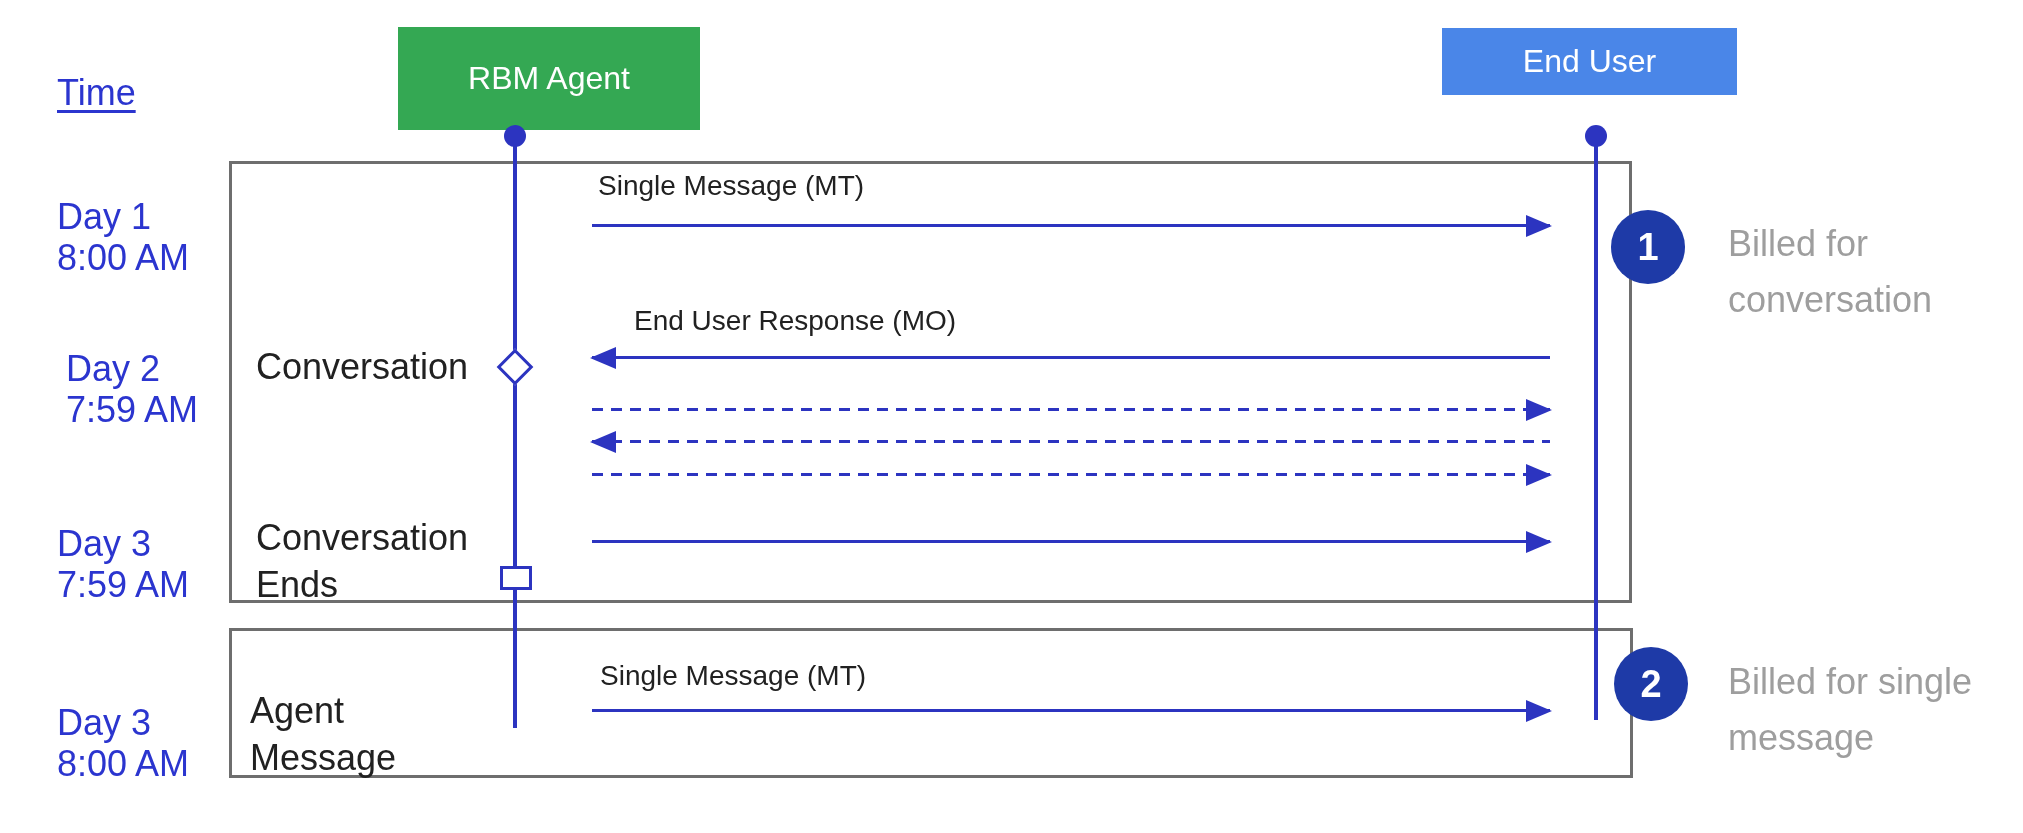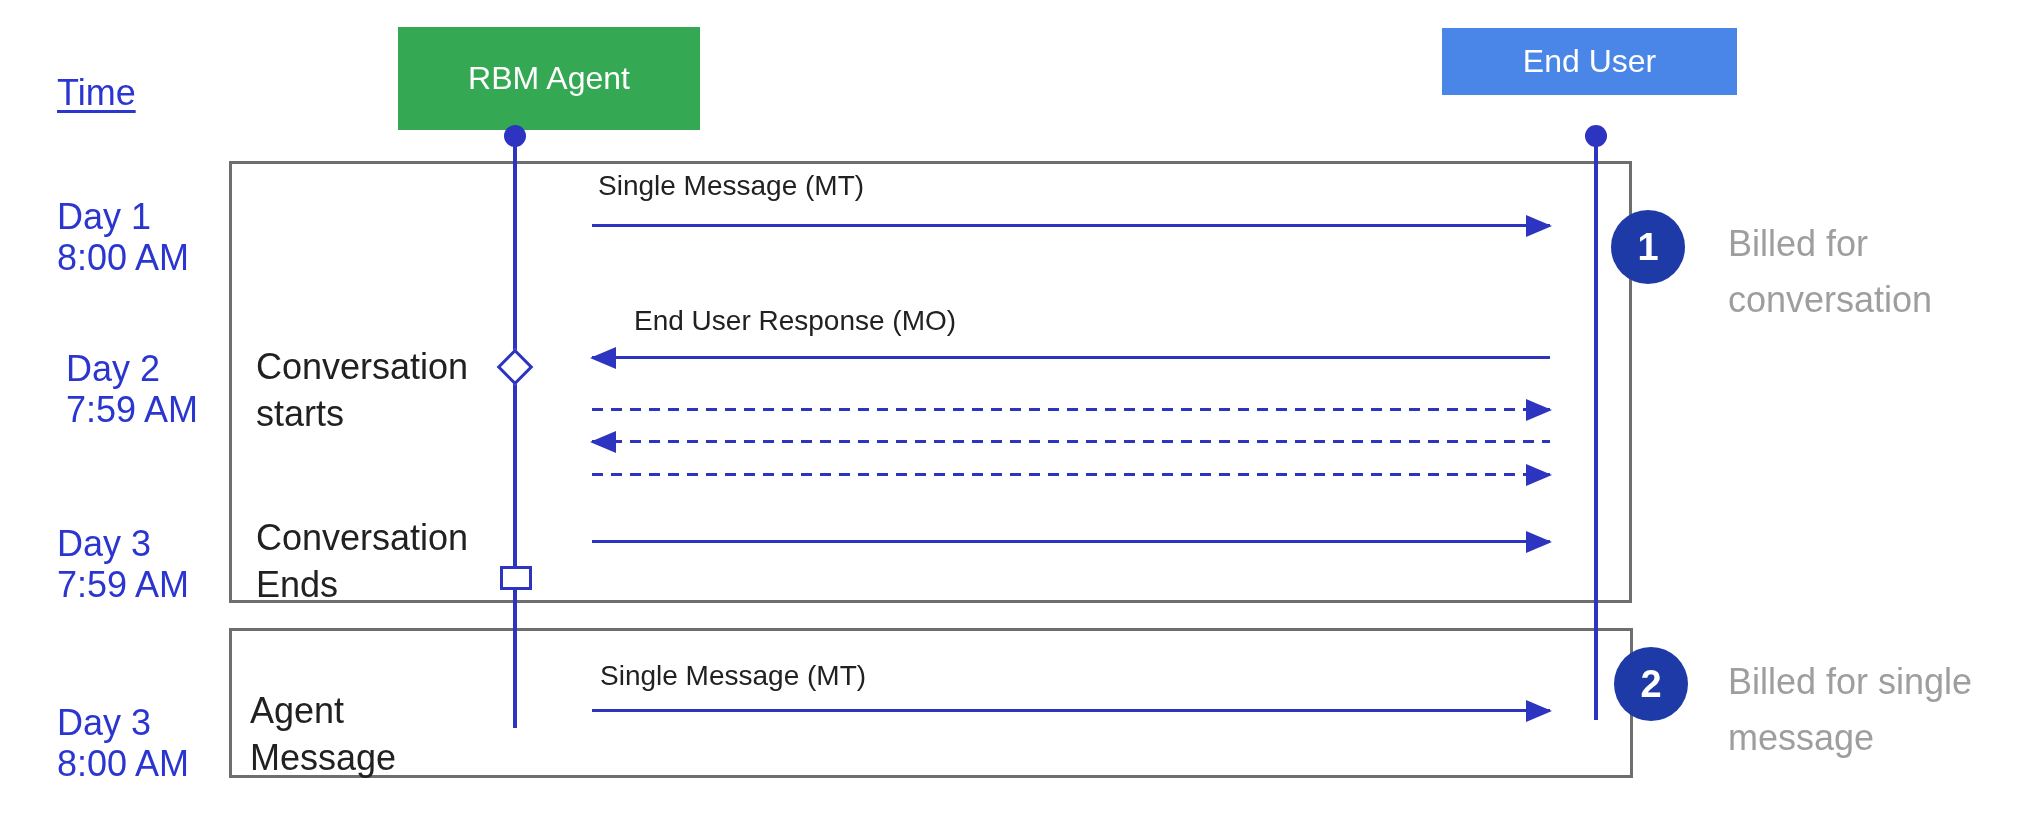--- a/index.html
+++ b/index.html
@@ -89,21 +89,20 @@
     <div>Day 3</div>
     <div>7:59 AM</div>
   </div>
   <div class="abs day" style="left:57px;top:702px;">
     <div>Day 3</div>
     <div>8:00 AM</div>
   </div>
 
   <div class="abs black-label" style="left:256px;top:344px;">
     <div>Conversation</div>
-    <div>starts</div>
   </div>
   <div class="abs black-label" style="left:256px;top:515px;">
     <div>Conversation</div>
     <div>Ends</div>
   </div>
   <div class="abs diamond" style="left:502px;top:354px;"></div>
   <div class="abs square-marker" style="left:500px;top:566px;"></div>
 
   <div class="abs msg-label" style="left:598px;top:170px;">Single Message (MT)</div>
   <div class="abs msg" style="left:592px;top:224px;width:958px;">

